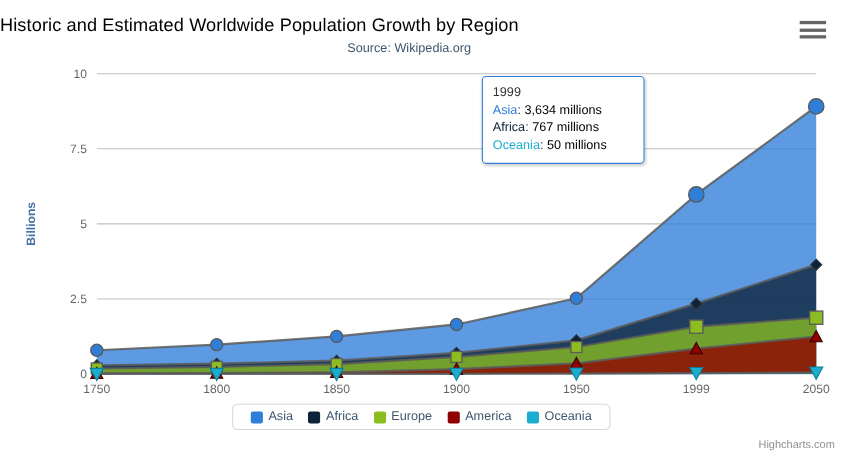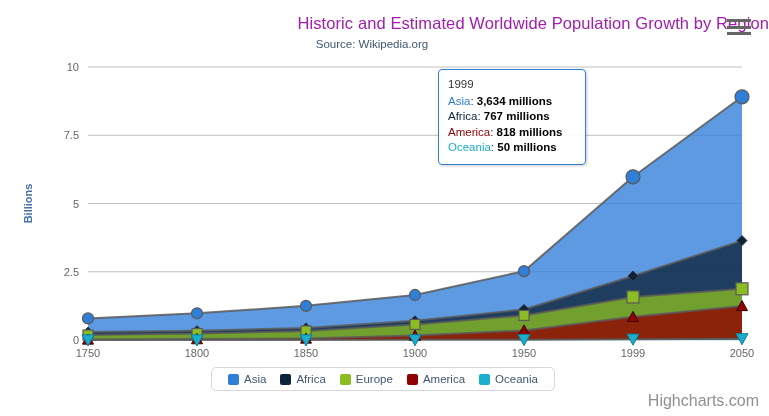--- a/index.html
+++ b/index.html
@@ -15,23 +15,23 @@
     width: 769px;
     height: 416px;
     background: #ffffff;
     overflow: hidden;
   }
   .chart-title {
     position: absolute;
     left: 0;
     top: 14px;
     width: 769px;
-    text-align: right;
+    text-align: left;
     font-size: 16.5px;
-    color: #a21caf;
+    color: #000000;
     font-weight: normal;
     letter-spacing: 0.1px;
   }
   .chart-subtitle {
     position: absolute;
     left: 0;
     top: 38px;
     width: 744px;
     text-align: center;
     font-size: 11.5px;
@@ -121,26 +121,26 @@
   .tooltip-header {
     color: #333333;
     font-size: 11.5px;
     margin-bottom: 1px;
   }
   .tooltip-row {
     white-space: nowrap;
     font-size: 11.5px;
   }
   .tooltip-key { font-weight: normal; }
-  .tooltip-val { color: #000000; font-weight: bold; }
+  .tooltip-val { color: #000000; font-weight: normal; }
   .credits {
     position: absolute;
     right: 10px;
     bottom: 6px;
-    font-size: 16px;
+    font-size: 10px;
     color: #909090;
     cursor: pointer;
   }
 </style>
 </head>
 <body>
 
 <div id="chart-root">
 
   <div class="chart-title">Historic and Estimated Worldwide Population Growth by Region</div>
@@ -230,21 +230,20 @@
     <g id="ytitle">
         <text x="0" y="0" class="yaxis-title" transform="translate(32,203.5) rotate(-90)" text-anchor="middle">Billions</text>
       </g>
   </svg>
 
   <div class="tooltip-box">
     <div class="tooltip-header">1999</div>
     <div id="tooltip-rows">
         <div class="tooltip-row"><span class="tooltip-key" style="color: rgb(47, 126, 216);">Asia</span><span style="color: rgb(51, 51, 51);">: </span><span class="tooltip-val">3,634 millions</span></div>
         <div class="tooltip-row"><span class="tooltip-key" style="color: rgb(13, 35, 58);">Africa</span><span style="color: rgb(51, 51, 51);">: </span><span class="tooltip-val">767 millions</span></div>
-        <div class="tooltip-row"><span class="tooltip-key" style="color: rgb(145, 0, 0);">America</span><span style="color: rgb(51, 51, 51);">: </span><span class="tooltip-val">818 millions</span></div>
         <div class="tooltip-row"><span class="tooltip-key" style="color: rgb(26, 173, 206);">Oceania</span><span style="color: rgb(51, 51, 51);">: </span><span class="tooltip-val">50 millions</span></div>
       </div>
   </div>
 
   <div class="legend-box">
     <div id="legend-items" style="display:flex;align-items:center;">
         <div class="legend-item">
           <span class="legend-swatch" style="background: rgb(47, 126, 216);"></span>
           <span class="legend-label">Asia</span>
         </div>

